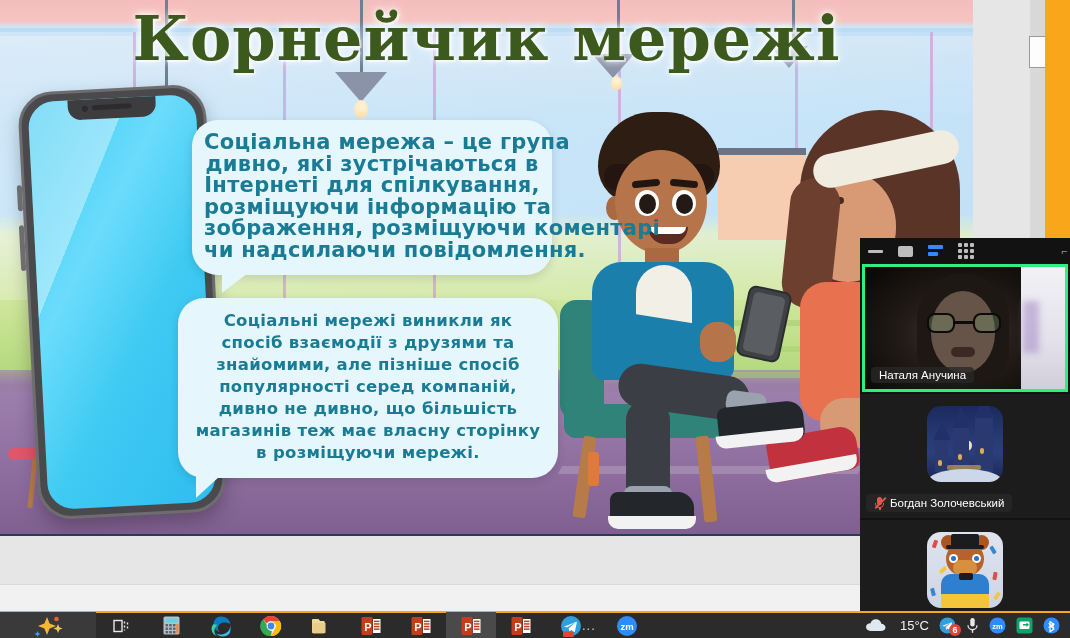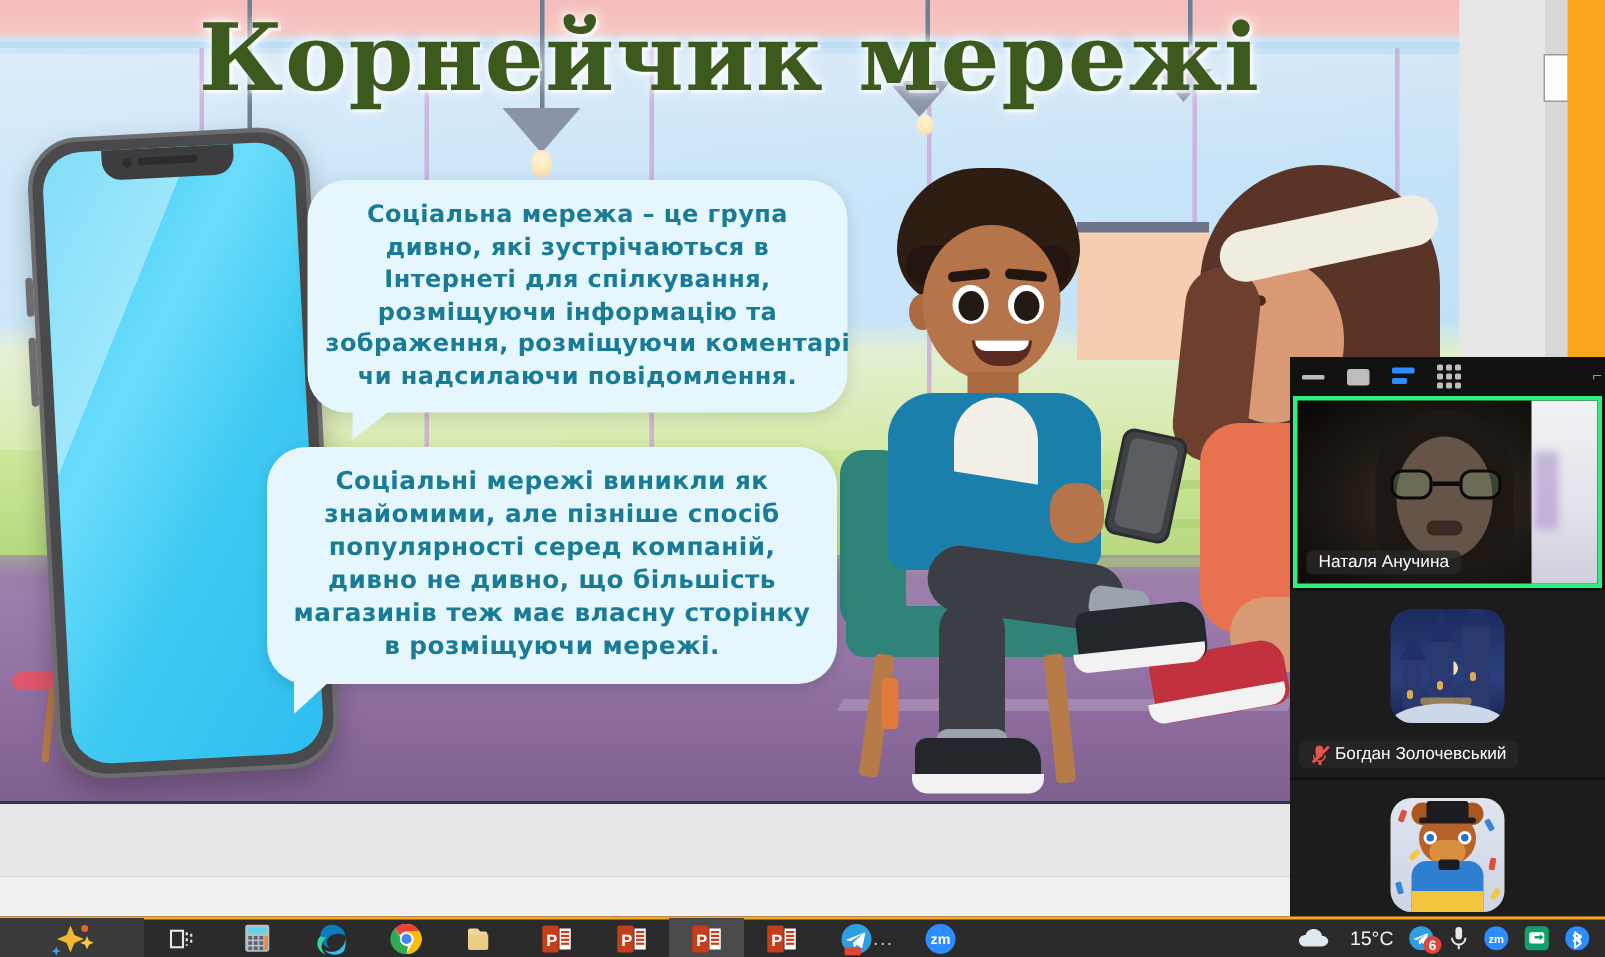--- a/index.html
+++ b/index.html
@@ -144,22 +144,22 @@
   
   .bubble {
     position:absolute; background:#e6f6fd; border-radius:26px;
     color:#1a7b95; text-align:center; font-weight:bold;
     font-family:"DejaVu Sans", sans-serif;
     letter-spacing:.3px;
     box-shadow:0 3px 10px rgba(0,0,0,.12);
   }
   .bubble .ln { display:block; white-space:nowrap; }
   #bubble1 {
-    left:205px; top:120px; width:360px; padding:12px 12px 14px;
-    font-size:16px; line-height:21.5px;
+    left:192px; top:120px; width:360px; padding:12px 12px 14px;
+    font-size:21px; line-height:21.5px;
   }
   #bubble1::after{
     content:""; position:absolute; left:30px; bottom:-18px;
     border-left:26px solid #e6f6fd; border-bottom:20px solid transparent;
     border-right:0 solid transparent;
   }
   #bubble2 {
     left:178px; top:298px; width:380px; padding:12px 10px 14px;
     font-size:16.5px; line-height:22px;
   }
@@ -429,20 +429,21 @@
         <span class="ln">Соціальна мережа – це група</span>
         <span class="ln">дивно, які зустрічаються в</span>
         <span class="ln">Інтернеті для спілкування,</span>
         <span class="ln">розміщуючи інформацію та</span>
         <span class="ln">зображення, розміщуючи коментарі</span>
         <span class="ln">чи надсилаючи повідомлення.</span>
       </div>
 
       <div class="bubble" id="bubble2">
         <span class="ln">Соціальні мережі виникли як</span>
+        <span class="ln">спосіб взаємодії з друзями та</span>
         <span class="ln">знайомими, але пізніше спосіб</span>
         <span class="ln">популярності серед компаній,</span>
         <span class="ln">дивно не дивно, що більшість</span>
         <span class="ln">магазинів теж має власну сторінку</span>
         <span class="ln">в розміщуючи мережі.</span>
       </div>
 
       <div class="slide-title">Корнейчик мережі</div>
     </div>
 

